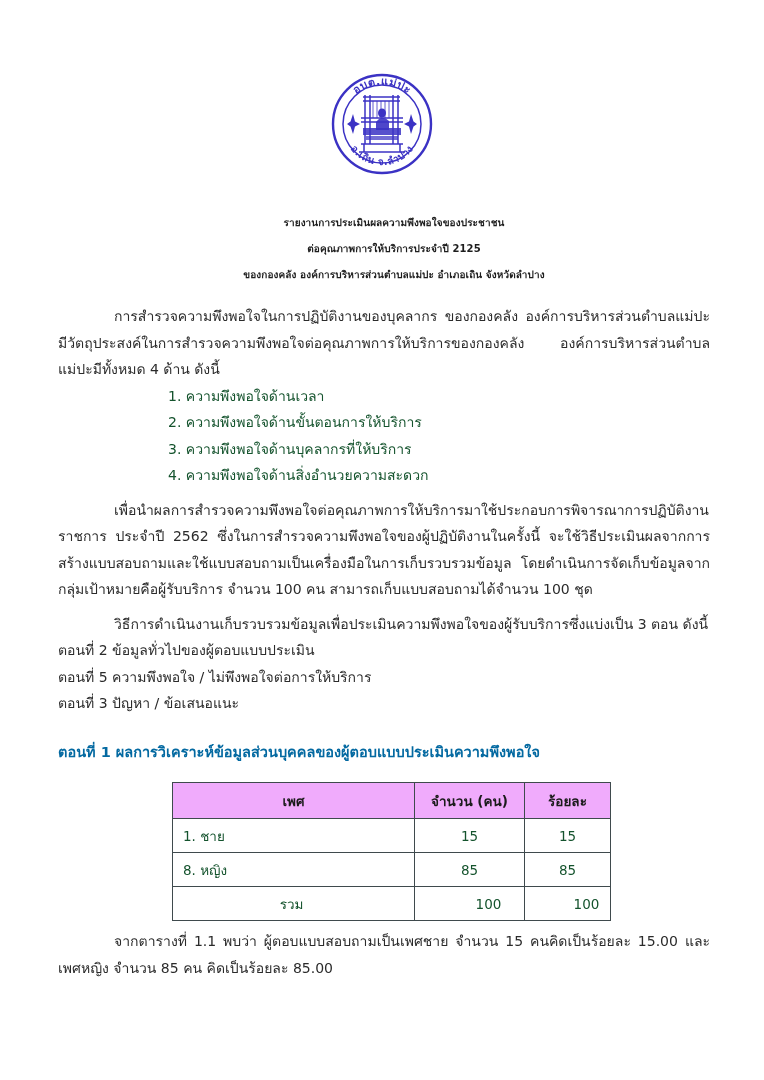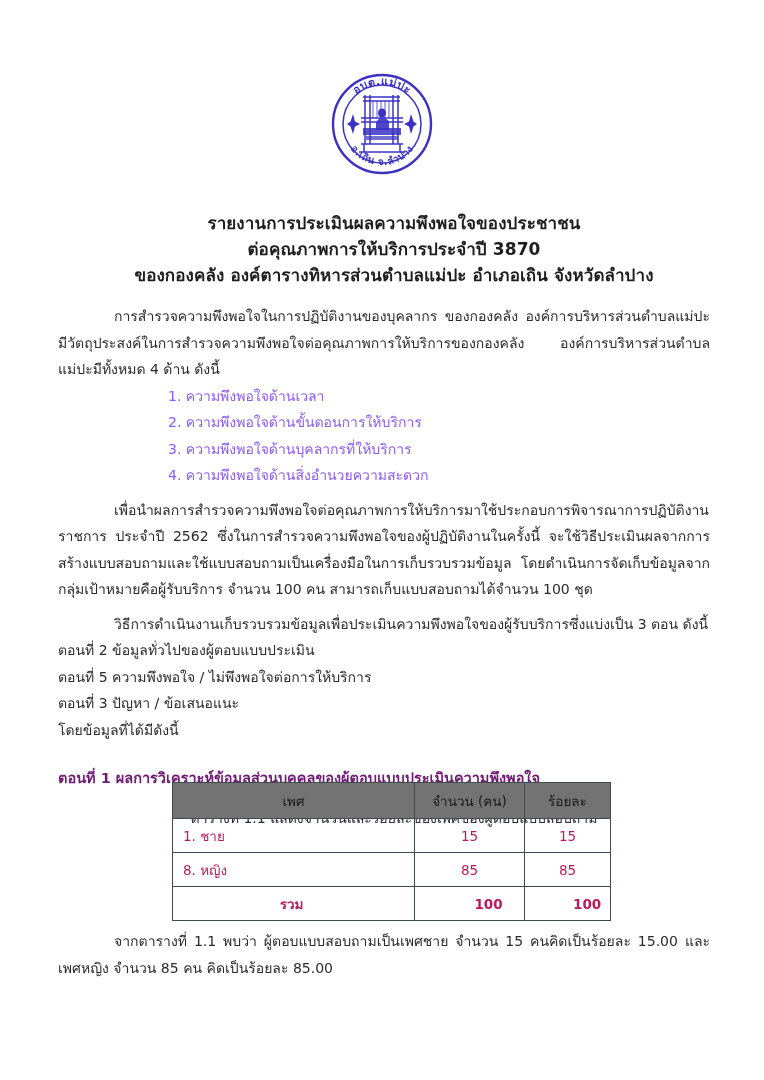--- a/index.html
+++ b/index.html
@@ -44,21 +44,21 @@
   .title-block {
     position: absolute;
     top: 210px;
     left: 0;
     right: 0;
     text-align: center;
     line-height: 26px;
   }
   .title-line {
     font-weight: bold;
-    font-size: 17px;
+    font-size: 10px;
     color: #1d1d1d;
     letter-spacing: 0.1px;
     white-space: nowrap;
     padding-left: 24px;
   }
 
   
   .body-area {
     position: absolute;
     top: 303px;
@@ -81,34 +81,34 @@
 
   .list {
     margin: 0;
     padding: 0;
     list-style: none;
   }
   .list li {
     font-size: 14px;
     line-height: 26.5px;
     padding-left: 110px;
-    color: #8b5cf6;
+    color: #14532d;
     white-space: nowrap;
   }
   .sub-lines div {
     font-size: 14px;
     line-height: 26.5px;
     color: #2b2b2b;
     white-space: nowrap;
   }
 
   .section-heading {
     font-size: 14.5px;
     font-weight: bold;
-    color: #701a75;
+    color: #0369a1;
     line-height: 26px;
     white-space: nowrap;
   }
 
   .table-caption {
     font-size: 14px;
     color: #2b2b2b;
     text-align: center;
     line-height: 26px;
     padding-left: 20px;
@@ -125,37 +125,37 @@
     width: 100%;
     border-collapse: collapse;
     font-size: 13.5px;
     table-layout: fixed;
   }
   table.data-table th,
   table.data-table td {
     border: 1px solid #3f4a4d;
     height: 33px;
     padding: 0 10px;
-    color: #be185d;
+    color: #14532d;
     vertical-align: middle;
   }
   table.data-table thead th {
-    background: #737373;
+    background: #f0abfc;
     text-align: center;
-    font-weight: normal;
+    font-weight: bold;
     color: #1b1b1b;
     height: 35px;
   }
   .col-label  { width: 242px; }
   .col-count  { width: 110px; }
   .col-pct    { width: 86px; }
 
   td.label-cell { text-align: left; padding-left: 14px; }
   td.num-cell   { text-align: center; }
-  tr.total-row td { font-weight: bold; padding-left: 48px; }
+  tr.total-row td { font-weight: normal; padding-left: 48px; }
   tr.total-row td.label-cell { text-align: center; padding-right: 52px; }
 
   
   .closing {
     position: absolute;
     top: 928px;
     left: 58px;
     width: 652px;
   }
 </style>
@@ -217,22 +217,22 @@
         </text>
         <text font-size="10" font-weight="bold" fill="#3b32c4" font-family="'DejaVu Sans','Liberation Sans',sans-serif" letter-spacing="0.5">
           <textPath href="#arcBot" startOffset="50%" text-anchor="middle">อ.เถิน  จ.ลำปาง</textPath>
         </text>
       </svg>
     </div>
   </div>
 
   <div class="title-block">
     <div class="title-line">รายงานการประเมินผลความพึงพอใจของประชาชน</div>
-    <div class="title-line">ต่อคุณภาพการให้บริการประจำปี 3870</div>
-    <div class="title-line">ของกองคลัง องค์ตารางทิหารส่วนตำบลแม่ปะ อำเภอเถิน จังหวัดลำปาง</div>
+    <div class="title-line">ต่อคุณภาพการให้บริการประจำปี 2125</div>
+    <div class="title-line">ของกองคลัง องค์การบริหารส่วนตำบลแม่ปะ อำเภอเถิน จังหวัดลำปาง</div>
   </div>
 
   <div class="body-area">
 
     <p class="para indent last-line-left">การสำรวจความพึงพอใจในการปฏิบัติงานของบุคลากร ของกองคลัง องค์การบริหารส่วนตำบลแม่ปะ มีวัตถุประสงค์ในการสำรวจความพึงพอใจต่อคุณภาพการให้บริการของกองคลัง องค์การบริหารส่วนตำบลแม่ปะมีทั้งหมด 4 ด้าน ดังนี้</p>
 
     <ul class="list">
       <li>1. ความพึงพอใจด้านเวลา</li>
       <li>2. ความพึงพอใจด้านขั้นตอนการให้บริการ</li>
       <li>3. ความพึงพอใจด้านบุคลากรที่ให้บริการ</li>
@@ -243,21 +243,20 @@
 
     <p class="para indent last-line-left">เพื่อนำผลการสำรวจความพึงพอใจต่อคุณภาพการให้บริการมาใช้ประกอบการพิจารณาการปฏิบัติงานราชการ ประจำปี 2562 ซึ่งในการสำรวจความพึงพอใจของผู้ปฏิบัติงานในครั้งนี้  จะใช้วิธีประเมินผลจากการสร้างแบบสอบถามและใช้แบบสอบถามเป็นเครื่องมือในการเก็บรวบรวมข้อมูล โดยดำเนินการจัดเก็บข้อมูลจากกลุ่มเป้าหมายคือผู้รับบริการ จำนวน 100 คน สามารถเก็บแบบสอบถามได้จำนวน 100 ชุด</p>
 
     <div class="gap-sm"></div>
 
     <div class="sub-lines">
       <div style="padding-left:56px;">วิธีการดำเนินงานเก็บรวบรวมข้อมูลเพื่อประเมินความพึงพอใจของผู้รับบริการซึ่งแบ่งเป็น 3 ตอน ดังนี้</div>
       <div>ตอนที่ 2 ข้อมูลทั่วไปของผู้ตอบแบบประเมิน</div>
       <div>ตอนที่ 5 ความพึงพอใจ / ไม่พึงพอใจต่อการให้บริการ</div>
       <div>ตอนที่ 3 ปัญหา / ข้อเสนอแนะ</div>
-      <div>โดยข้อมูลที่ได้มีดังนี้</div>
     </div>
 
     <div class="gap-lg"></div>
 
     <div class="section-heading">ตอนที่ 1 ผลการวิเคราะห์ข้อมูลส่วนบุคคลของผู้ตอบแบบประเมินความพึงพอใจ</div>
 
     <div class="gap-md"></div>
 
     <div class="table-caption">ตารางที่ 1.1 แสดงจำนวนและร้อยละของเพศของผู้ตอบแบบสอบถาม</div>
   </div>

